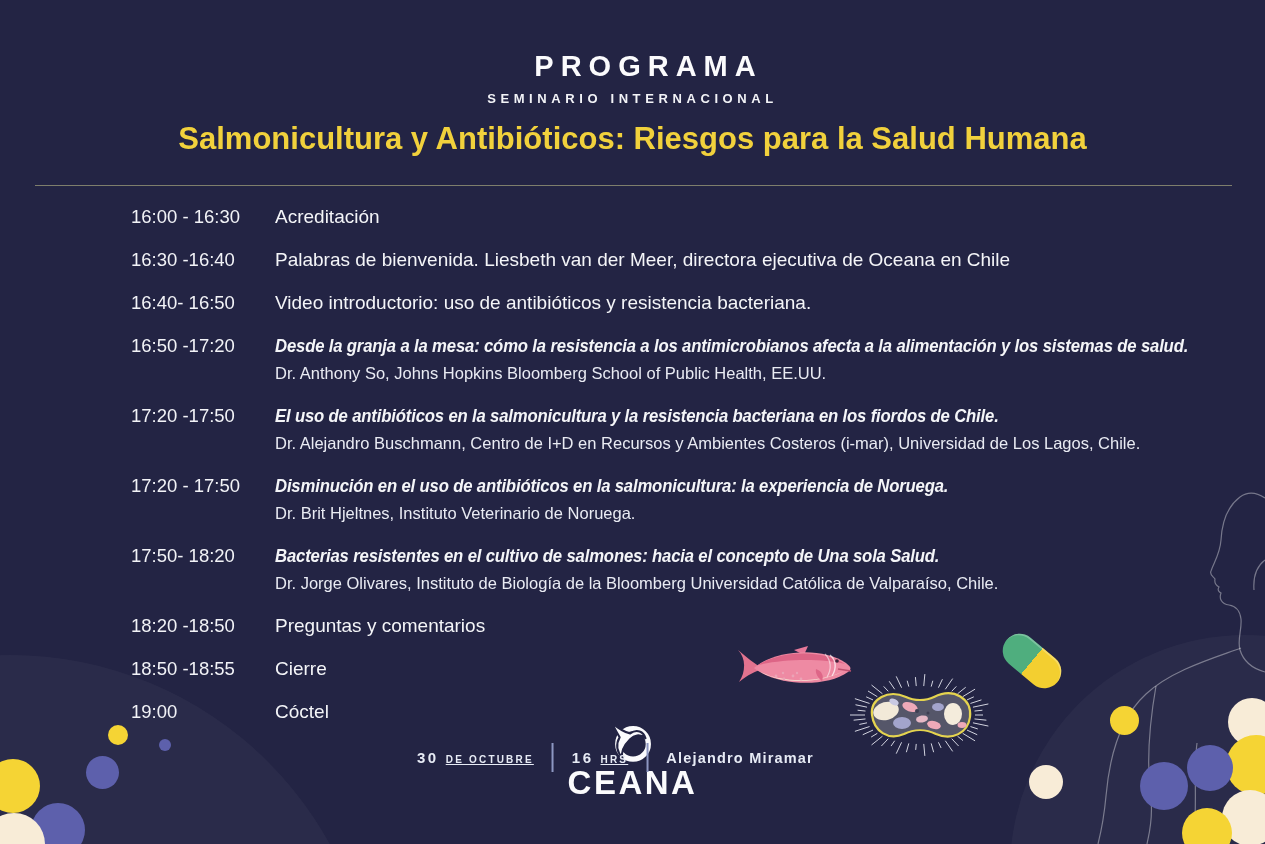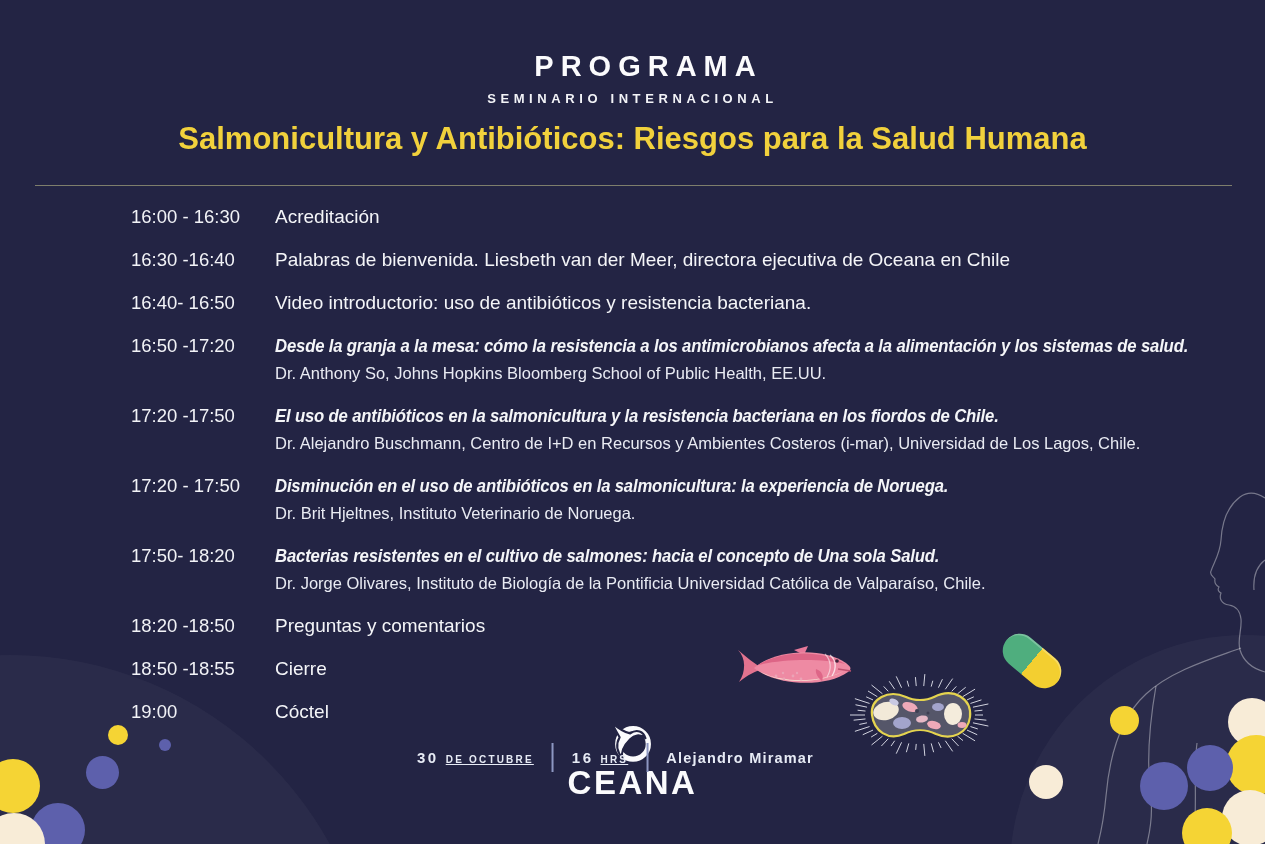--- a/index.html
+++ b/index.html
@@ -268,21 +268,21 @@
     <div class="row-body">
       <div class="session-title em">Disminución en el uso de antibióticos en la salmonicultura: la experiencia de Noruega.</div>
       <div class="session-speaker">Dr. Brit Hjeltnes, Instituto Veterinario de Noruega.</div>
     </div>
   </div>
 
   <div class="row">
     <div class="time">17:50- 18:20</div>
     <div class="row-body">
       <div class="session-title em">Bacterias resistentes en el cultivo de salmones: hacia el concepto de Una sola Salud.</div>
-      <div class="session-speaker">Dr. Jorge Olivares, Instituto de Biología de la Pontificia Universidad Católica de Valparaíso, Chile.</div>
+      <div class="session-speaker">Dr. Jorge Olivares, Instituto de Biología de la Bloomberg Universidad Católica de Valparaíso, Chile.</div>
     </div>
   </div>
 
   <div class="row">
     <div class="time">18:20 -18:50</div>
     <div class="row-body">
       <div class="session-title">Preguntas y comentarios</div>
 
     </div>
   </div>

